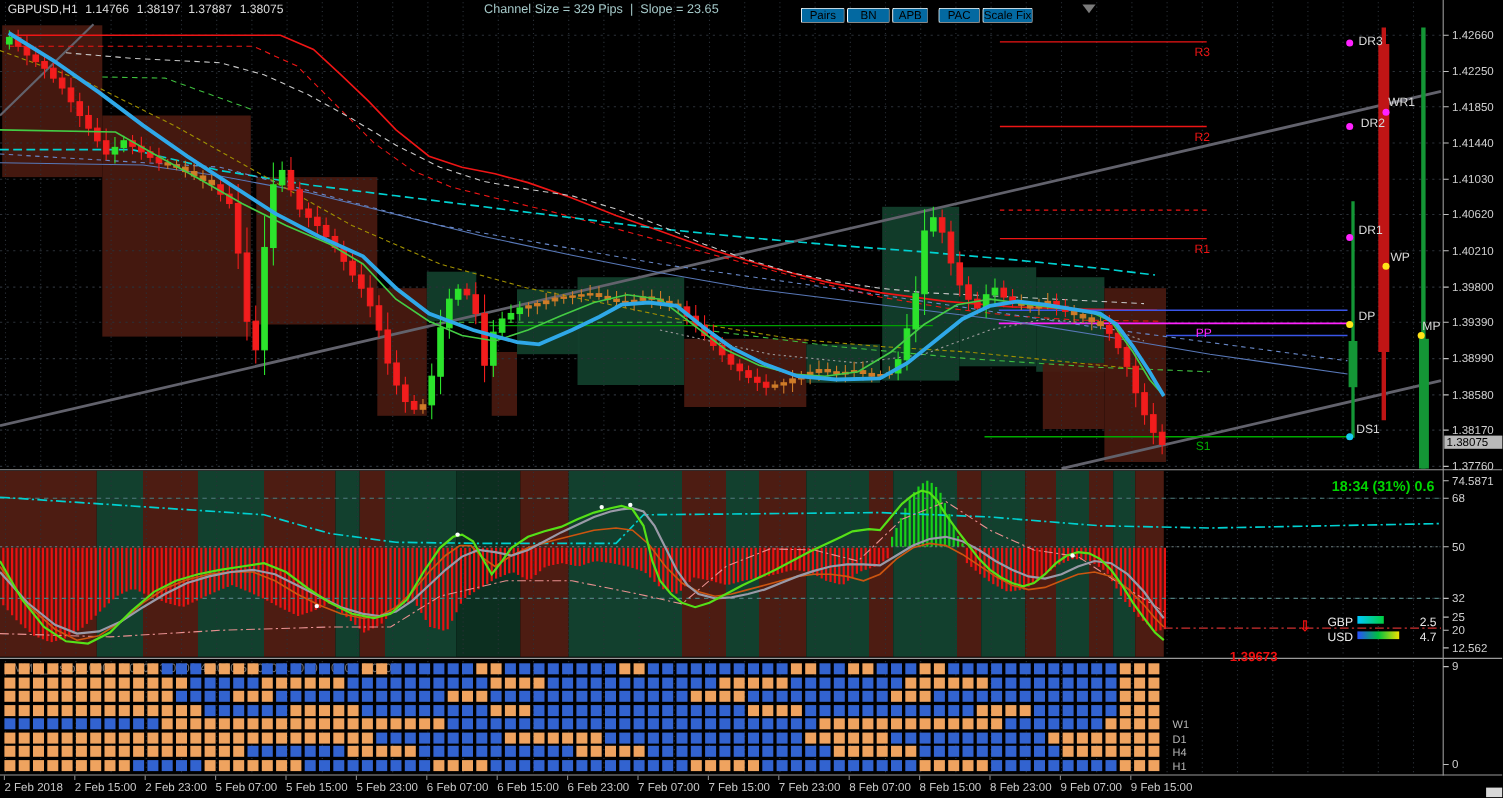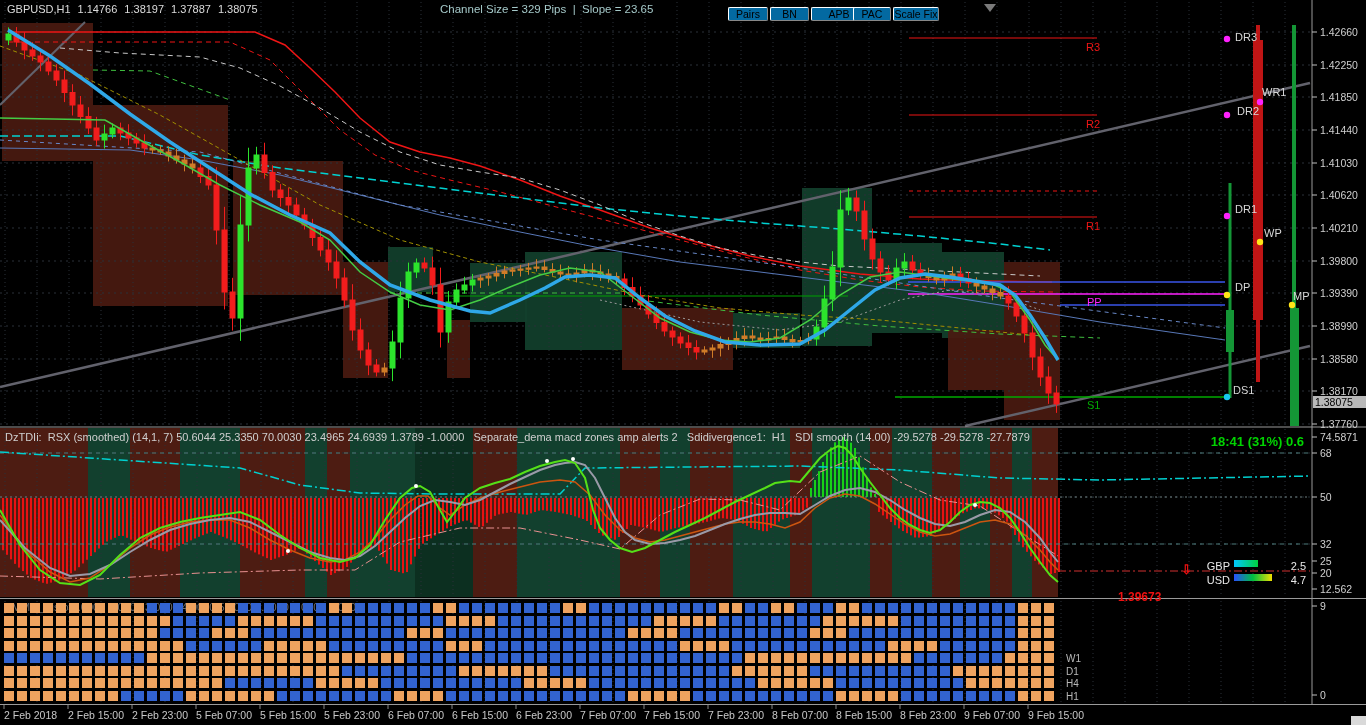--- a/index.html
+++ b/index.html
@@ -1842,28 +1842,27 @@
       </g>
   </svg>
 
   <div class="hud" id="title-bar"><span>GBPUSD,H1</span><span>1.14766</span><span>1.38197</span><span>1.37887</span><span>1.38075</span></div>
 
   <div class="hud" id="channel-info">Channel Size = 329 Pips  |  Slope = 23.65</div>
 
   <div id="toolbar-buttons">
       <button class="tb" style="left: 728px; width: 40px;">Pairs</button>
       <button class="tb" style="left: 770px; width: 39px;">BN</button>
-      <button class="tb" style="left: 811px; width: 56px;">APB</button>
+      <button class="tb" style="left: 811px; width: 33px;">APB</button>
       <button class="tb" style="left: 853px; width: 38px;">PAC</button>
       <button class="tb" style="left: 893px; width: 46px;">Scale Fix</button>
     </div>
 
-  <div class="hud" id="p1-header">DzTDIi:  RSX (smoothed) (14,1, 7) 50.6044 25.3350 70.0030 23.4965 24.6939 1.3789 -1.0000   Separate_dema macd zones amp alerts 2   Sdidivergence1:  H1   SDI smooth (14.00) -29.5278 -29.5278 -27.7879</div>
 
-  <div class="hud" id="p1-info">18:41 (31%) 0.6</div>
+  <div class="hud" id="p1-info">18:34 (31%) 0.6</div>
 
   <div class="hud" id="alert-price">1.39673</div>
   <div class="hud" id="alert-arrow">⇩</div>
 
   <div id="legend">
       <div class="lg-row">
         <span class="lg-label">GBP</span>
         <span class="lg-swatch" style="width: 24px; background: linear-gradient(to right, rgb(0, 200, 255), rgb(0, 208, 64));"></span>
         <span class="lg-value">2.5</span>
       </div>

